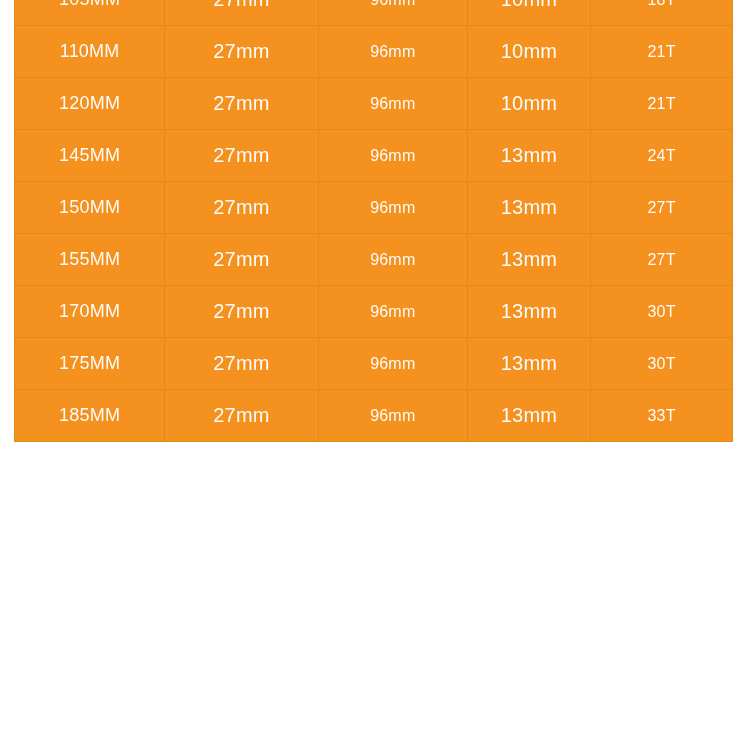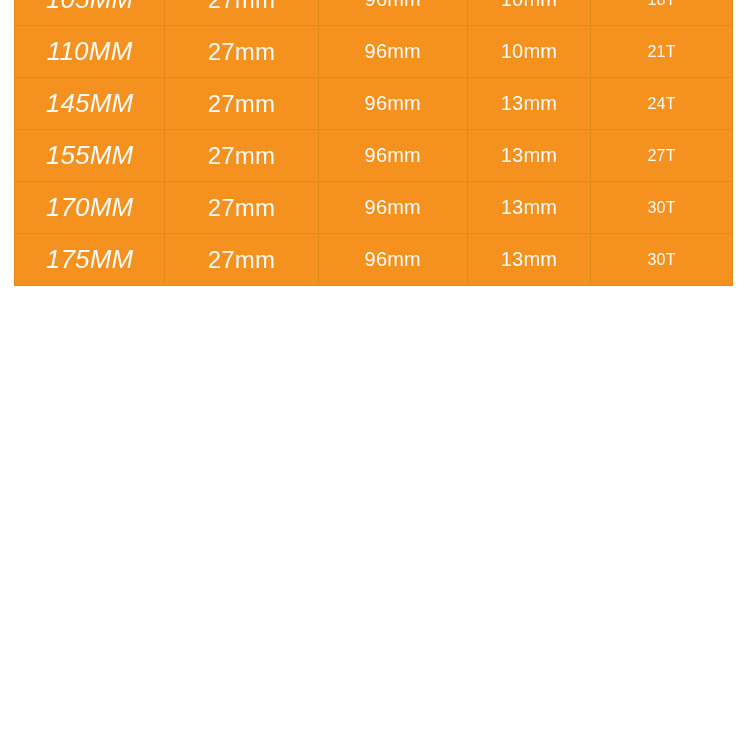--- a/index.html
+++ b/index.html
@@ -42,23 +42,23 @@
     color: #fdfcfa;
     text-align: center;
     vertical-align: middle;
     font-weight: 400;
     letter-spacing: 0.2px;
     padding: 0;
     text-shadow: 0 0 1px rgba(245,145,30,0.35);
   }
 
   
-  .col-size   { width: 144px; font-size: 26px; font-style: italic; }
-  .col-b      { width: 147px; font-size: 24px; }
-  .col-c      { width: 143px; font-size: 20px; }
+  .col-size   { width: 144px; font-size: 18px; }
+  .col-b      { width: 147px; font-size: 20px; }
+  .col-c      { width: 143px; font-size: 16px; }
   .col-d      { width: 118px; font-size: 20px; }
   .col-teeth  { width: 136px; font-size: 16px; }
 </style>
 </head>
 <body>
 
 <div id="viewport">
   <table id="spec-table">
     <tbody id="spec-table-body">
         <tr>
@@ -69,25 +69,39 @@
           <td class="col-teeth">18T</td>
         </tr>
         <tr>
           <td class="col-size">110MM</td>
           <td class="col-b">27mm</td>
           <td class="col-c">96mm</td>
           <td class="col-d">10mm</td>
           <td class="col-teeth">21T</td>
         </tr>
         <tr>
+          <td class="col-size">120MM</td>
+          <td class="col-b">27mm</td>
+          <td class="col-c">96mm</td>
+          <td class="col-d">10mm</td>
+          <td class="col-teeth">21T</td>
+        </tr>
+        <tr>
           <td class="col-size">145MM</td>
           <td class="col-b">27mm</td>
           <td class="col-c">96mm</td>
           <td class="col-d">13mm</td>
           <td class="col-teeth">24T</td>
+        </tr>
+        <tr>
+          <td class="col-size">150MM</td>
+          <td class="col-b">27mm</td>
+          <td class="col-c">96mm</td>
+          <td class="col-d">13mm</td>
+          <td class="col-teeth">27T</td>
         </tr>
         <tr>
           <td class="col-size">155MM</td>
           <td class="col-b">27mm</td>
           <td class="col-c">96mm</td>
           <td class="col-d">13mm</td>
           <td class="col-teeth">27T</td>
         </tr>
         <tr>
           <td class="col-size">170MM</td>
@@ -96,15 +110,22 @@
           <td class="col-d">13mm</td>
           <td class="col-teeth">30T</td>
         </tr>
         <tr>
           <td class="col-size">175MM</td>
           <td class="col-b">27mm</td>
           <td class="col-c">96mm</td>
           <td class="col-d">13mm</td>
           <td class="col-teeth">30T</td>
         </tr>
+        <tr>
+          <td class="col-size">185MM</td>
+          <td class="col-b">27mm</td>
+          <td class="col-c">96mm</td>
+          <td class="col-d">13mm</td>
+          <td class="col-teeth">33T</td>
+        </tr>
       </tbody>
   </table>
 </div>
 
 </body></html>

